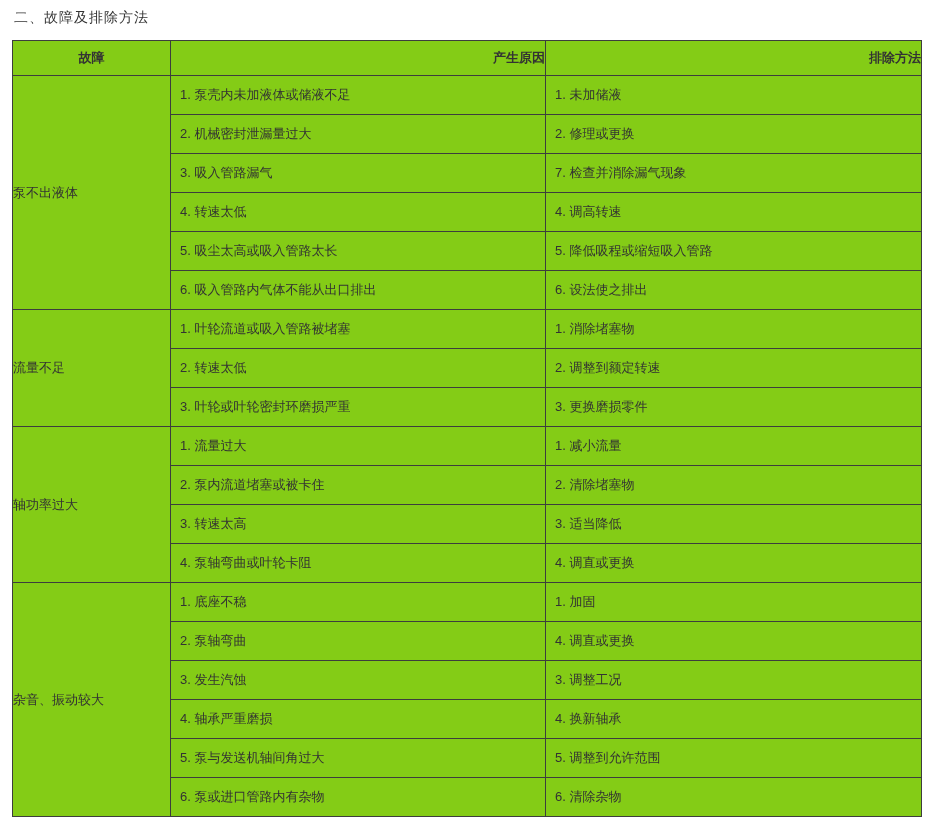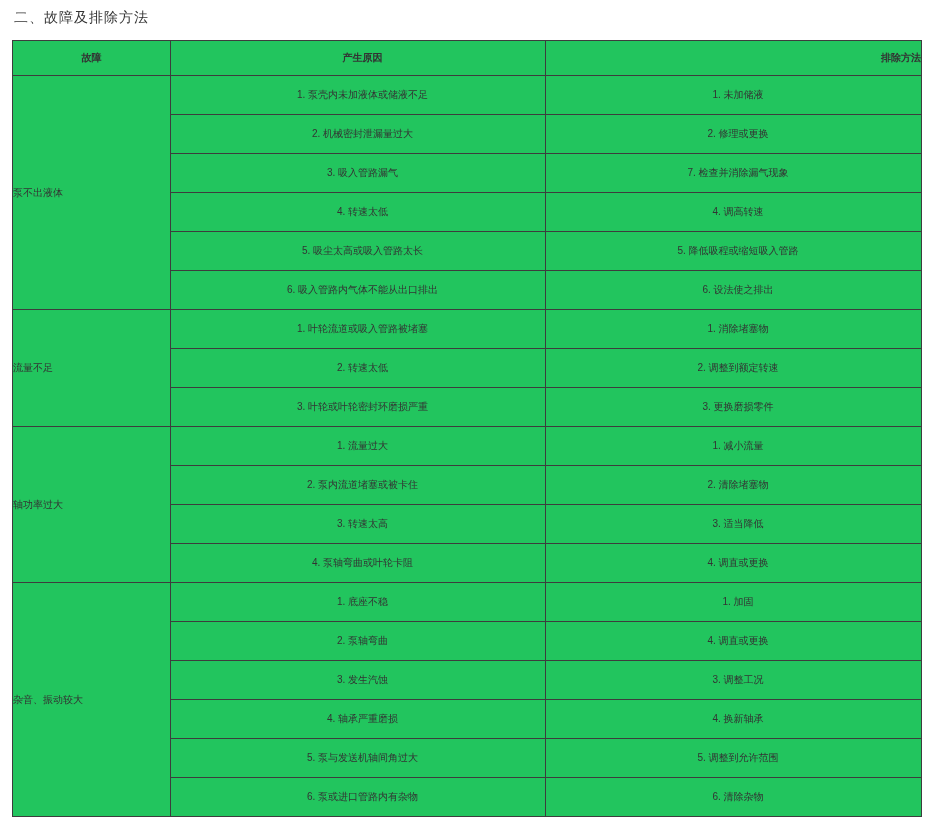--- a/index.html
+++ b/index.html
@@ -21,36 +21,36 @@
   }
   table.fault-table {
     border-collapse: collapse;
     table-layout: fixed;
     width: 909px;
     margin-left: -2px;
   }
   .fault-table th,
   .fault-table td {
     border: 1px solid #3d3d3d;
-    font-size: 10px;
+    font-size: 13px;
     color: #333333;
-    background: #22c55e;
+    background: #84cc16;
   }
   .fault-table th {
     height: 35px;
     font-weight: bold;
     vertical-align: middle;
   }
   th.col-fault  { width: 158px; text-align: center; }
-  th.col-cause  { width: 375px; text-align: center; padding-left: 9px; }
+  th.col-cause  { width: 375px; text-align: right; padding-left: 9px; }
   th.col-remedy { width: 376px; text-align: right; padding-left: 9px; }
   .fault-table td {
     height: 39px;
     vertical-align: middle;
-    text-align: center;
+    text-align: left;
     padding-left: 9px;
     font-weight: 400;
   }
   td.fault-cell {
     text-align: left;
     padding-left: 0;
     vertical-align: middle;
   }
 </style>
 </head>

